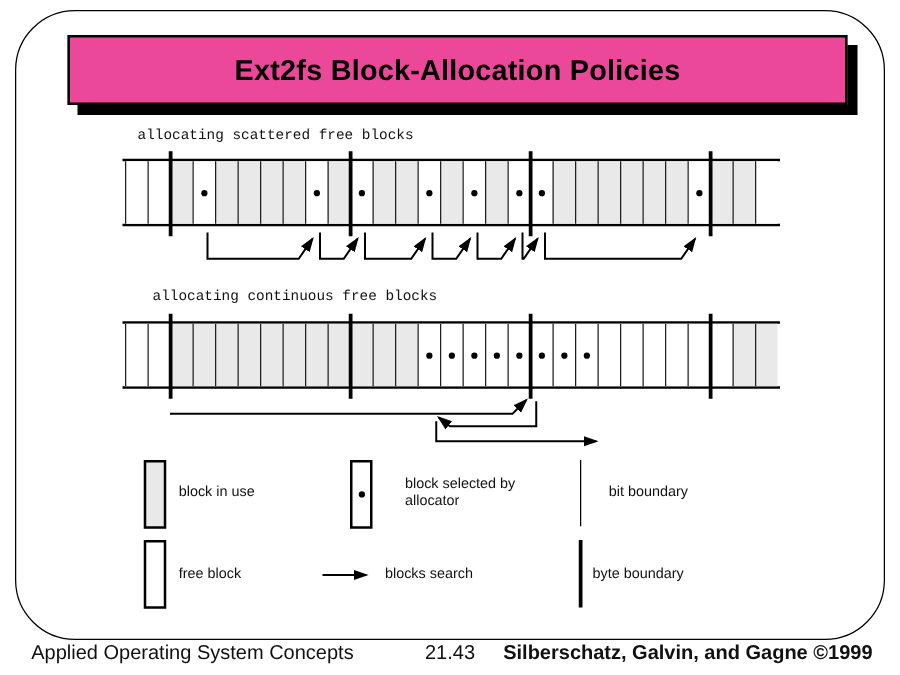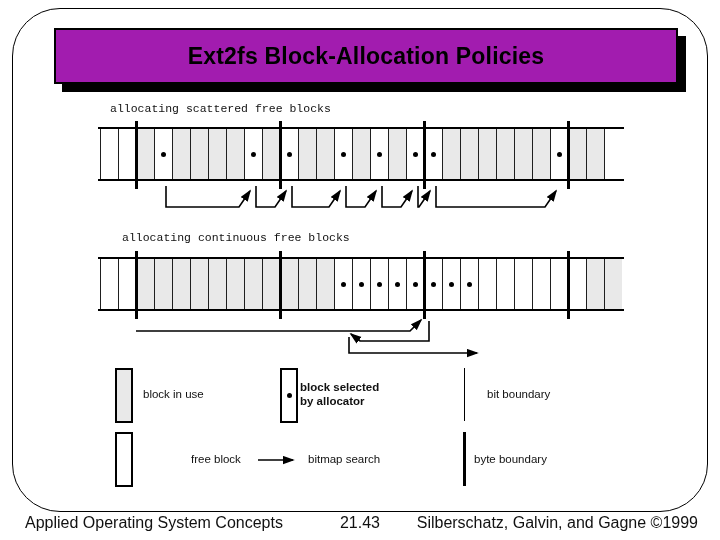--- a/index.html
+++ b/index.html
@@ -6,21 +6,21 @@
   body{
     width:720px;height:540px;position:relative;background:#ffffff;
     font-family:"Liberation Sans", sans-serif;color:#000;overflow:hidden;
   }
   .slide-border{
     position:absolute;left:12px;top:8px;width:694px;height:502px;
     border:1.5px solid #000;border-radius:48px;background:#fff;
   }
   .title-box{
     position:absolute;left:54px;top:28px;width:620px;height:52px;
-    background:#a21caf;border:2px solid #000;box-shadow:8px 8px 0 #000;
+    background:#ec4899;border:2px solid #000;box-shadow:8px 8px 0 #000;
     display:flex;align-items:center;justify-content:center;
   }
   .title-box h1{
     margin:0;font-size:23px;font-weight:bold;letter-spacing:0.2px;
   }
   .row-label{
     position:absolute;left:110px;font-size:11.5px;color:#111;font-family:Liberation Mono, monospace;
   }
   .bitmap-row{
     position:absolute;left:98px;width:526px;height:54px;
@@ -182,30 +182,30 @@
     <path d="M 136 331 H 410 L 421 320" marker-end="url(#ah)"></path>
     <path d="M 429 321 V 341 H 360 L 351 334" marker-end="url(#ah)"></path>
     <path d="M 349 337 V 353 H 477" marker-end="url(#ah)"></path>
     <path d="M 258 460 H 293" marker-end="url(#ah)"></path>
   </svg>
 
 <div class="legend-swatch used" style="left:115px;top:368px;"></div>
 <div class="legend-label" style="left:143px;top:388px;">block in use</div>
 
 <div class="legend-swatch" style="left:115px;top:432px;"></div>
-<div class="legend-label" style="left:143px;top:453px;margin-left:48px;">free block</div>
+<div class="legend-label" style="left:143px;top:453px;">free block</div>
 
 <div class="legend-swatch" style="left:280px;top:368px;">
   <span class="dot"></span>
 </div>
-<div class="legend-label" style="left:300px;top:380px;width:92px;line-height:1.25;font-weight:bold;">block selected by allocator</div>
-
-<div class="legend-label" style="left:308px;top:453px;">bitmap search</div>
+<div class="legend-label" style="left:324px;top:380px;width:92px;line-height:1.25;">block selected by allocator</div>
+
+<div class="legend-label" style="left:308px;top:453px;">blocks search</div>
 
 <div class="vline" style="left:464px;top:368px;width:1px;height:53px;"></div>
 <div class="legend-label" style="left:487px;top:388px;">bit boundary</div>
 
 <div class="vline" style="left:463px;top:432px;width:3px;height:54px;"></div>
 <div class="legend-label" style="left:474px;top:453px;">byte boundary</div>
 
 <div class="footer-text" style="left:25px;">Applied Operating System Concepts</div>
 <div class="footer-text" style="left:0;width:720px;text-align:center;">21.43</div>
-<div class="footer-text" style="right:22px;">Silberschatz, Galvin, and Gagne ©1999</div>
+<div class="footer-text" style="right:22px;font-weight:bold;">Silberschatz, Galvin, and Gagne ©1999</div>
 
 </body></html>

